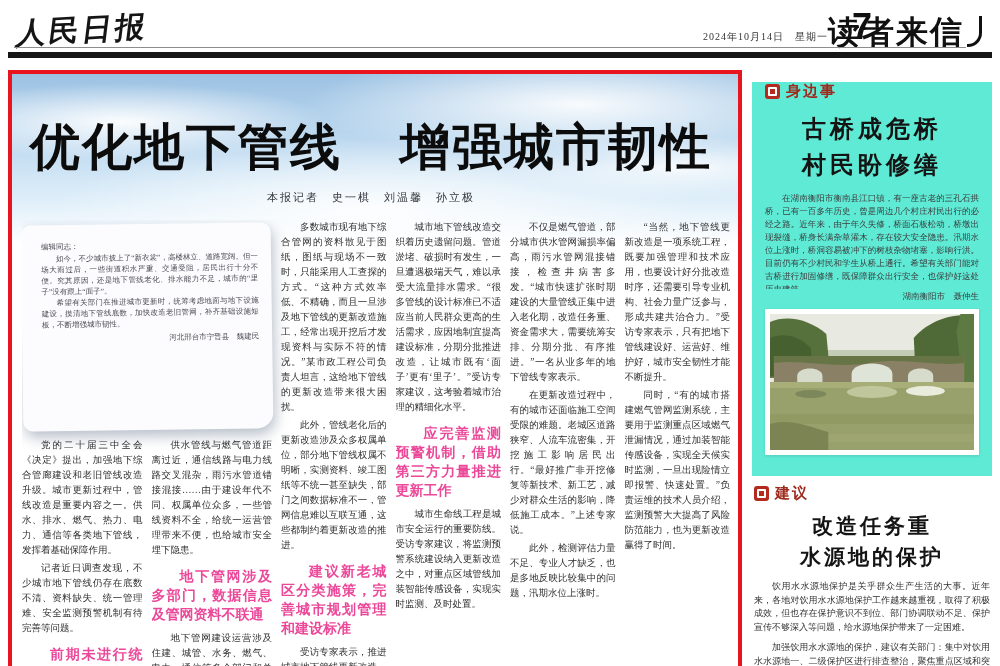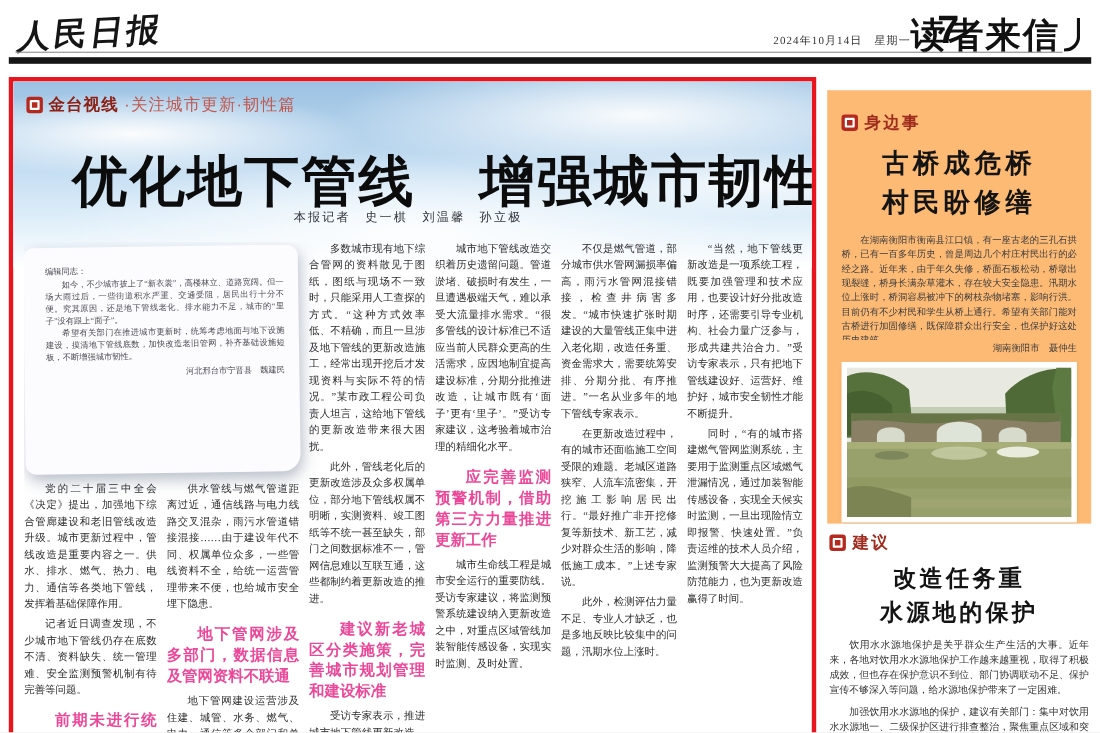--- a/index.html
+++ b/index.html
@@ -28,43 +28,43 @@
         radial-gradient(ellipse 380px 75px at 78% 18%, rgba(255,255,255,.92), rgba(255,255,255,0) 72%),
         radial-gradient(ellipse 430px 95px at 50% 80%, rgba(255,255,255,.9), rgba(255,255,255,0) 75%),
         radial-gradient(ellipse 250px 45px at 92% 55%, rgba(255,255,255,.85), rgba(255,255,255,0) 70%),
         linear-gradient(180deg,#9cc2e3 0%,#b9d6ee 35%,#dcedf9 72%,#ffffff 100%);}
   .kicker{position:absolute;left:12px;top:12px;display:flex;align-items:center;gap:5px;
           font-family:"Liberation Sans",sans-serif;}
   .seal{display:inline-block;width:15px;height:15px;background:#b52a1e;border-radius:3px;position:relative;flex:none;}
   .seal:after{content:"";position:absolute;inset:3px;border:2px solid #fff;border-radius:1px;}
   .kicker-brand{font-size:15px;font-weight:bold;color:#8c1f14;letter-spacing:1px;}
   .kicker-topic{font-size:15px;color:#c05a50;letter-spacing:1px;}
-  .headline{position:absolute;left:0;top:40px;width:718px;margin:18px;text-align:right;white-space:nowrap;
+  .headline{position:absolute;left:0;top:40px;width:718px;margin:0;text-align:center;white-space:nowrap;
             font-size:50px;font-weight:900;color:#0c0c0c;font-family:"Liberation Sans",sans-serif;letter-spacing:2px;}
   .headline .gap{display:inline-block;width:58px;}
   .byline{position:absolute;left:0;top:116px;width:718px;text-align:center;font-size:11px;color:#33363d;
           letter-spacing:2px;}
 
   .body{position:absolute;left:10px;right:8px;top:146px;bottom:0;display:flex;gap:9px;overflow:hidden;}
   .left-wrap{width:250px;flex:none;display:flex;flex-direction:column;}
   .letter{height:206px;flex:none;margin-top:4px;background:#fcfcfe;border-radius:10px 10px 16px 10px;
           box-shadow:2px 6px 14px rgba(50,70,100,.35);transform:rotate(-.8deg);
           padding:16px 13px 8px 20px;box-sizing:border-box;overflow:hidden;}
   .letter p{margin:0;font-size:7.5px;line-height:11px;color:#4a4a52;text-align:justify;text-indent:2em;}
   .letter p.salut{text-indent:0;margin-bottom:1px;}
   .letter p.sig{text-align:right;text-indent:0;margin-top:3px;}
   .left-cols{flex:1;display:flex;gap:9px;margin-top:8px;overflow:hidden;}
   .col{flex:1;overflow:hidden;}
   .col p{margin:0 0 3px;font-size:9.5px;line-height:15px;color:#2d2d2f;text-align:justify;text-indent:2em;}
   .subhead{margin:9px 0 7px;font-size:14px;line-height:19px;font-weight:bold;color:#ec4899;
            text-align:justify;text-indent:2em;font-family:"Liberation Sans",sans-serif;}
 
   
-  .nearby{position:absolute;left:752px;top:82px;width:240px;height:394px;background:#fdba74;
-          padding:20px 13px;box-sizing:border-box;overflow:hidden;}
+  .nearby{position:absolute;left:752px;top:82px;width:240px;height:394px;background:#5eead4;
+          padding:0 13px;box-sizing:border-box;overflow:hidden;}
   .sec-label{display:flex;align-items:center;gap:6px;font-family:"Liberation Sans",sans-serif;}
   .sec-label span.txt{font-size:15px;font-weight:bold;color:#9e2a1d;letter-spacing:2px;}
   .nearby-title{margin:10px 0 0;text-align:center;font-size:24px;line-height:36px;font-weight:bold;
                 color:#141414;letter-spacing:4px;font-family:Liberation Sans, sans-serif;}
   .nearby-body{margin-top:9px;height:97px;overflow:hidden;}
   .nearby-body p{margin:0;font-size:8.5px;line-height:13px;color:#3c3c3e;text-align:justify;text-indent:2em;}
   .nearby-sig{margin-top:2px;text-align:right;font-size:8.5px;color:#3c3c3e;}
   .photo-frame{margin-top:6px;background:#fff;padding:5px;box-shadow:0 1px 3px rgba(0,0,0,.12);}
   .photo-frame svg{display:block;width:100%;height:136px;}
 
@@ -84,25 +84,20 @@
     <div class="hdr-pagenum">7</div>
     <div class="hdr-section">读者来信</div>
     <div class="hdr-corner"></div>
     <div class="rule-thin"></div>
     <div class="rule-thick"></div>
   </div>
 
   <div class="main-box">
     <div class="sky"></div>
 
-    <div class="kicker">
-      <span class="seal"></span>
-      <span class="kicker-brand">金台视线</span>
-      <span class="kicker-topic">·关注城市更新·韧性篇</span>
-    </div>
 
     <h1 class="headline"><span>优化地下管线</span><span class="gap"></span><span>增强城市韧性</span></h1>
 
     <div class="byline">本报记者　史一棋　刘温馨　孙立极</div>
 
     <div class="body">
       <div class="left-wrap">
         <div class="letter">
           <p class="salut">编辑同志：</p>
           <p>如今，不少城市披上了“新衣裳”，高楼林立、道路宽阔。但一场大雨过后，一些街道积水严重、交通受阻，居民出行十分不便。究其原因，还是地下管线老化、排水能力不足，城市的“里子”没有跟上“面子”。</p>

